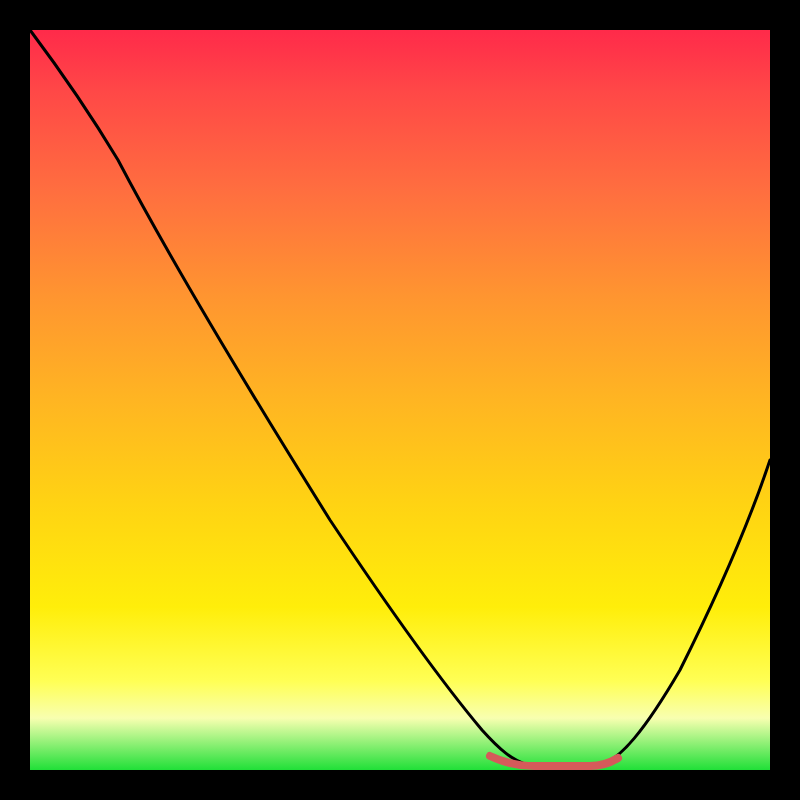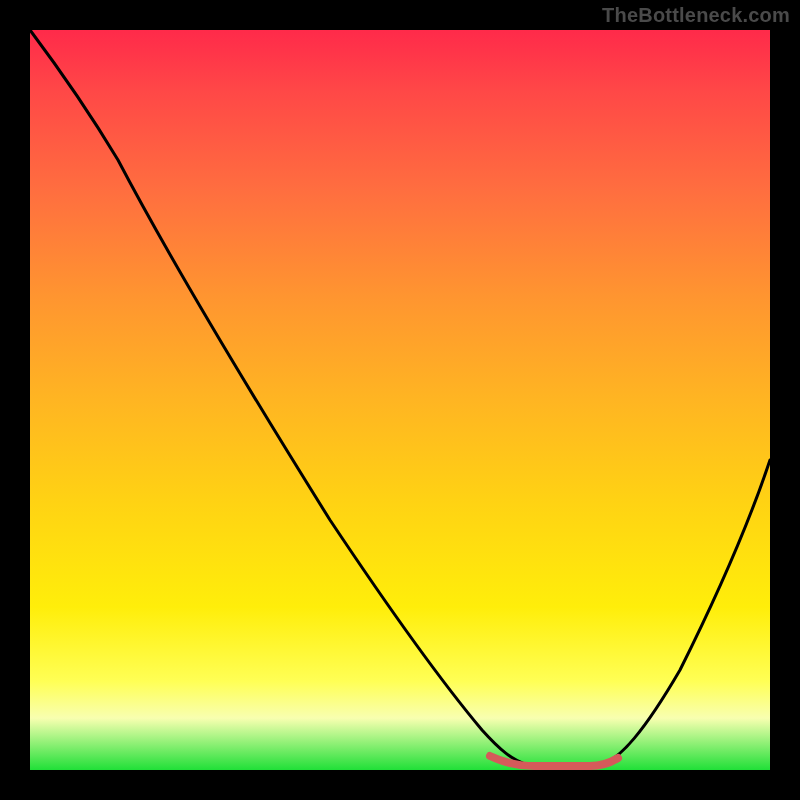--- a/index.html
+++ b/index.html
@@ -54,21 +54,20 @@
     top: 0;
     width: 740px;
     height: 740px;
     overflow: visible;
   }
 </style>
 </head>
 <body>
 
 <div class="frame">
-  <div class="watermark">TheBottleneck.com</div>
 
   <div class="plot-area">
     <svg class="curve" viewBox="0 0 740 740" preserveAspectRatio="none">
 
       <path fill="none" stroke="#000" stroke-width="3" stroke-linecap="round" d="M 0 0
                C 30 40, 55 75, 88 130
                C 130 210, 200 330, 300 490
                C 360 580, 410 650, 452 700
                C 470 720, 482 730, 498 735
                L 570 735

